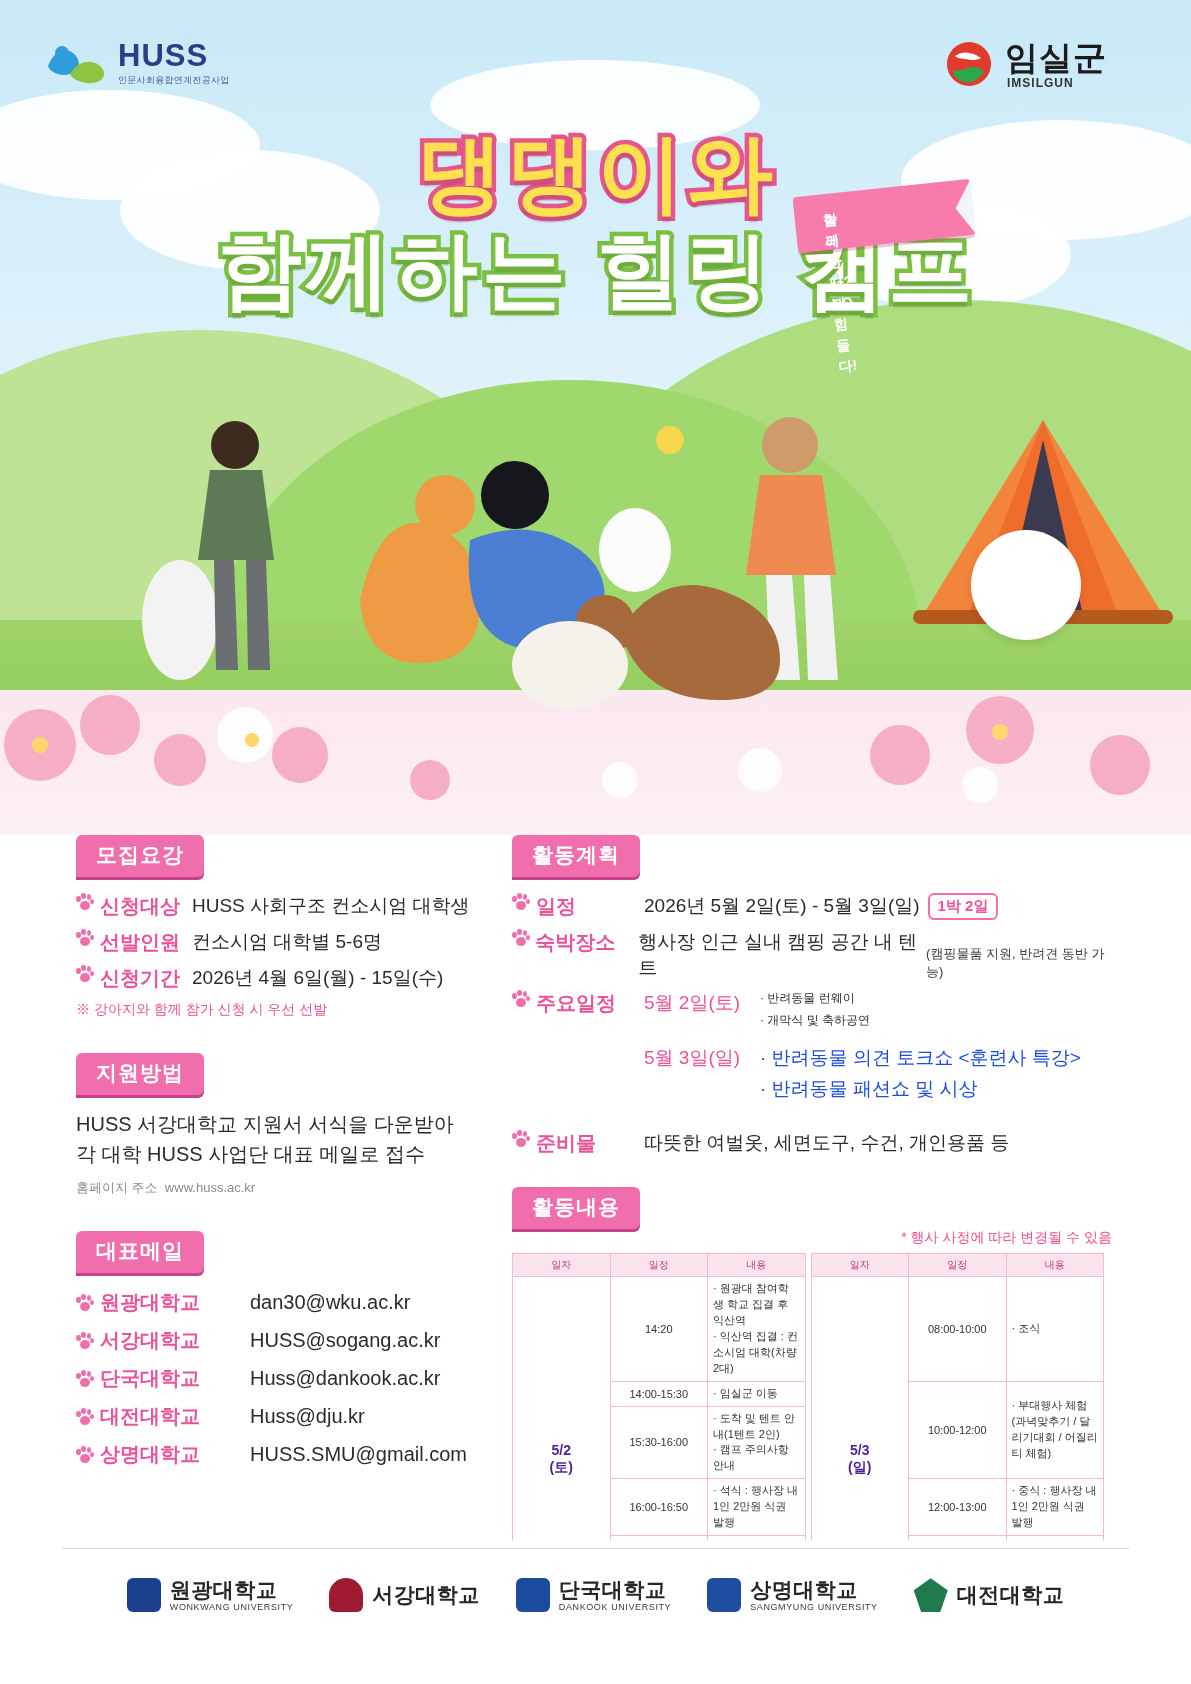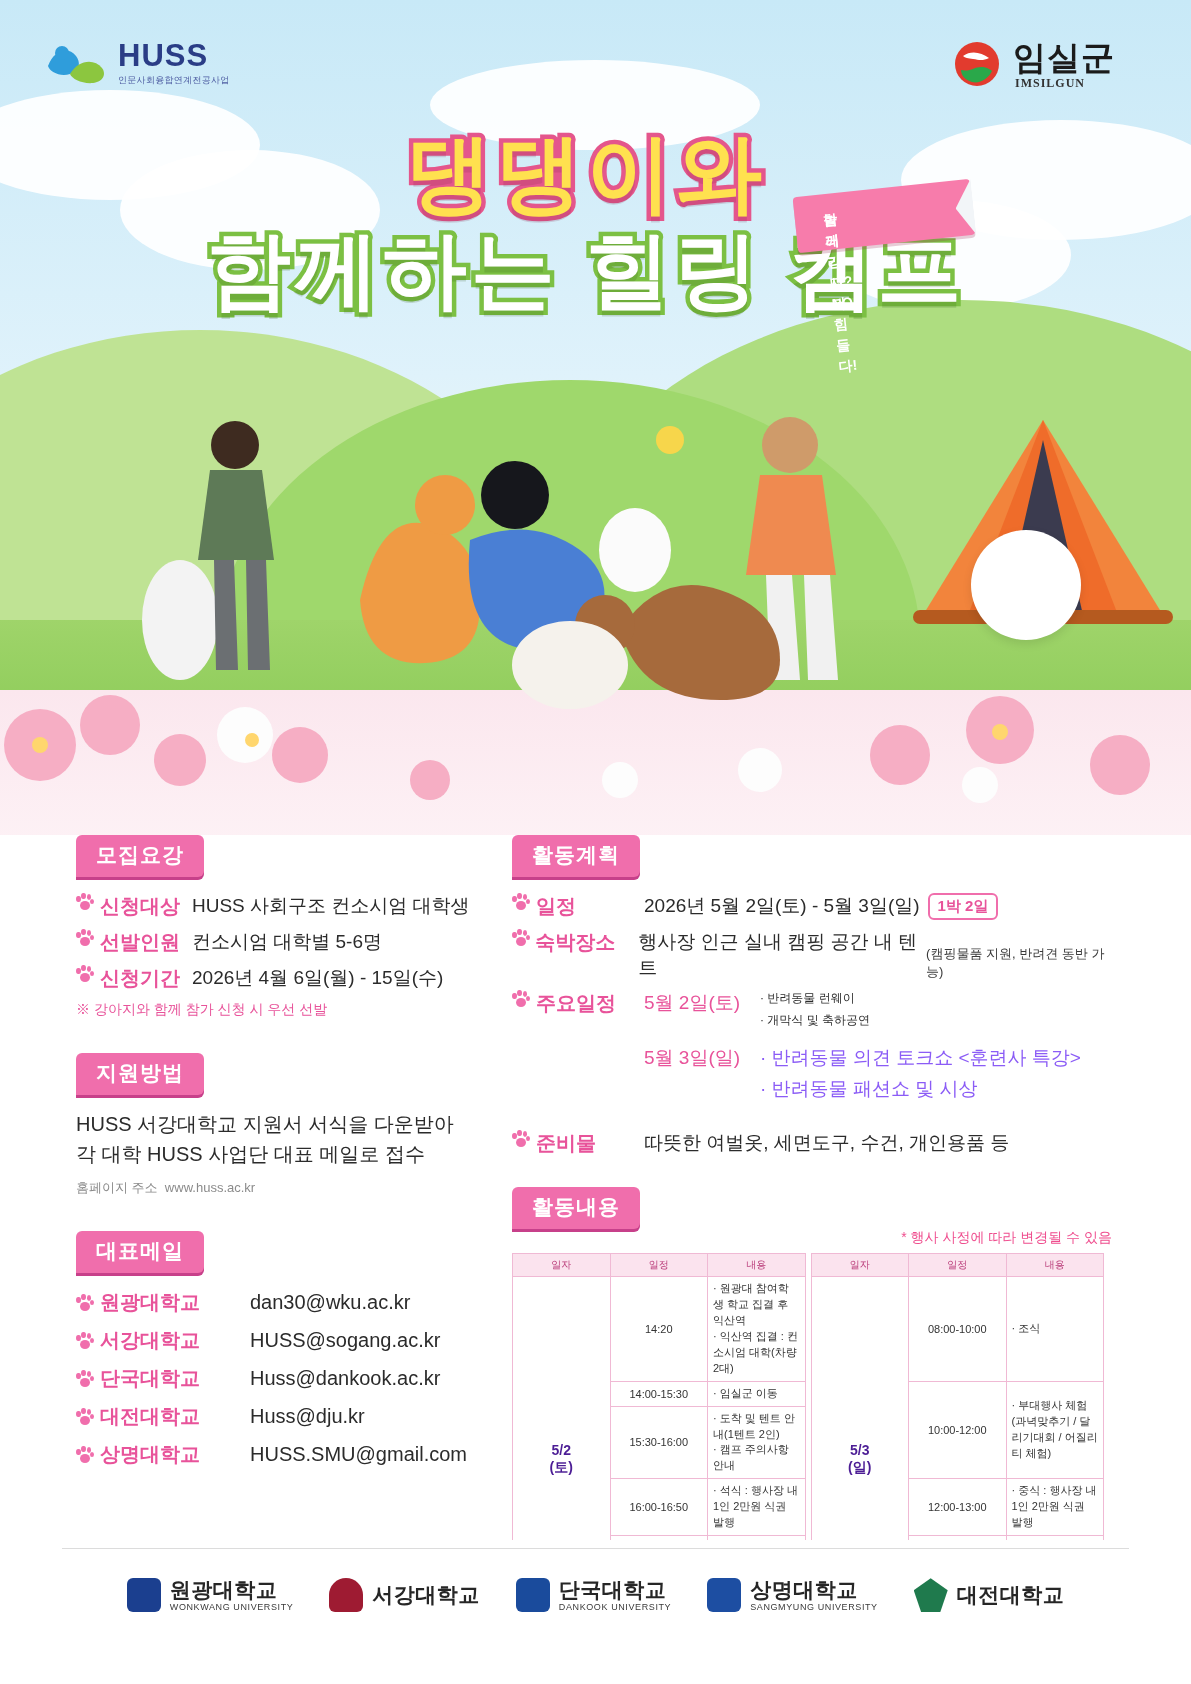--- a/index.html
+++ b/index.html
@@ -14,26 +14,26 @@
   .hero { position:absolute; left:0; top:0; width:1191px; height:835px; overflow:hidden;
           background:linear-gradient(#c8e9f7 0%, #dff2fb 45%, #eaf7ef 62%, #cfeab4 72%, #b9e08f 86%, #f6e1ea 100%); }
   .sky-cloud { position:absolute; background:#fff; border-radius:50%; opacity:.92; }
   .hill { position:absolute; border-radius:50% 50% 0 0 / 100% 100% 0 0; }
 
   .logo-huss { position:absolute; left:44px; top:36px; width:210px; height:56px; }
   .huss-mark { position:absolute; left:0; top:4px; width:66px; height:44px; }
   .huss-text { position:absolute; left:74px; top:2px; font-size:31px; font-weight:bold; color:#2a3d86; letter-spacing:1px; }
   .huss-sub { position:absolute; left:74px; top:38px; font-size:9px; color:#4b5aa0; letter-spacing:.3px; }
 
-  .logo-imsil { position:absolute; right:40px; top:34px; width:200px; height:60px;font-family:Liberation Serif, serif; }
+  .logo-imsil { position:absolute; right:48px; top:34px; width:200px; height:60px; }
   .imsil-mark { position:absolute; left:0; top:6px; width:52px; height:48px; }
   .imsil-kr { position:absolute; left:62px; top:2px; font-size:33px; font-weight:bold; color:#1b1b1b; letter-spacing:1px; }
   .imsil-en { position:absolute; left:64px; top:42px; font-size:12px; font-weight:bold; color:#333; letter-spacing:1px; }
 
-  .title-wrap { position:absolute; left:0; top:128px; width:1172px; text-align:center; }
+  .title-wrap { position:absolute; left:11px; top:128px; width:1172px; text-align:center; }
   .title1 { font-size:86px; font-weight:bold; color:#ffe14f; letter-spacing:4px; line-height:1.05;
             -webkit-text-stroke:9px #e4568c; paint-order:stroke fill;
             text-shadow:0 6px 0 rgba(120,40,70,.18); }
   .title2 { font-size:84px; font-weight:bold; color:#ffffff; letter-spacing:4px; line-height:1.1; margin-top:6px;
             -webkit-text-stroke:9px #7cc043; paint-order:stroke fill;
             text-shadow:0 6px 0 rgba(50,90,20,.18); }
 
   .ribbon { position:absolute; left:795px; top:188px; width:178px; height:56px;
             background:#f77cab; border-radius:4px; transform:rotate(-6deg);
             box-shadow:0 3px 0 rgba(160,50,90,.25); }
@@ -364,21 +364,21 @@
         <span style="margin-left:12px;">
           <span style="display:flex;">
             <span style="color:#e8539a;font-size:19px;width:116px;">5월 2일(토)</span>
             <span style="font-size:12px;color:#2b2b2b;">
               <span style="display:block;">· 반려동물 런웨이</span>
               <span style="display:block;margin-top:5px;">· 개막식 및 축하공연</span>
             </span>
           </span>
           <span style="display:flex;margin-top:16px;">
             <span style="color:#e8539a;font-size:19px;width:116px;">5월 3일(일)</span>
-            <span style="font-size:19px;color:#8b5cf6;">
+            <span style="font-size:19px;color:#1d4ed8;">
               <span style="display:block;">· 반려동물 의견 토크쇼 &lt;훈련사 특강&gt;</span>
               <span style="display:block;margin-top:5px;">· 반려동물 패션쇼 및 시상</span>
             </span>
           </span>
         </span>
       </div>
 
       <div class="row" style="margin-top:28px;">
         <span class="paw">
             <i></i>

